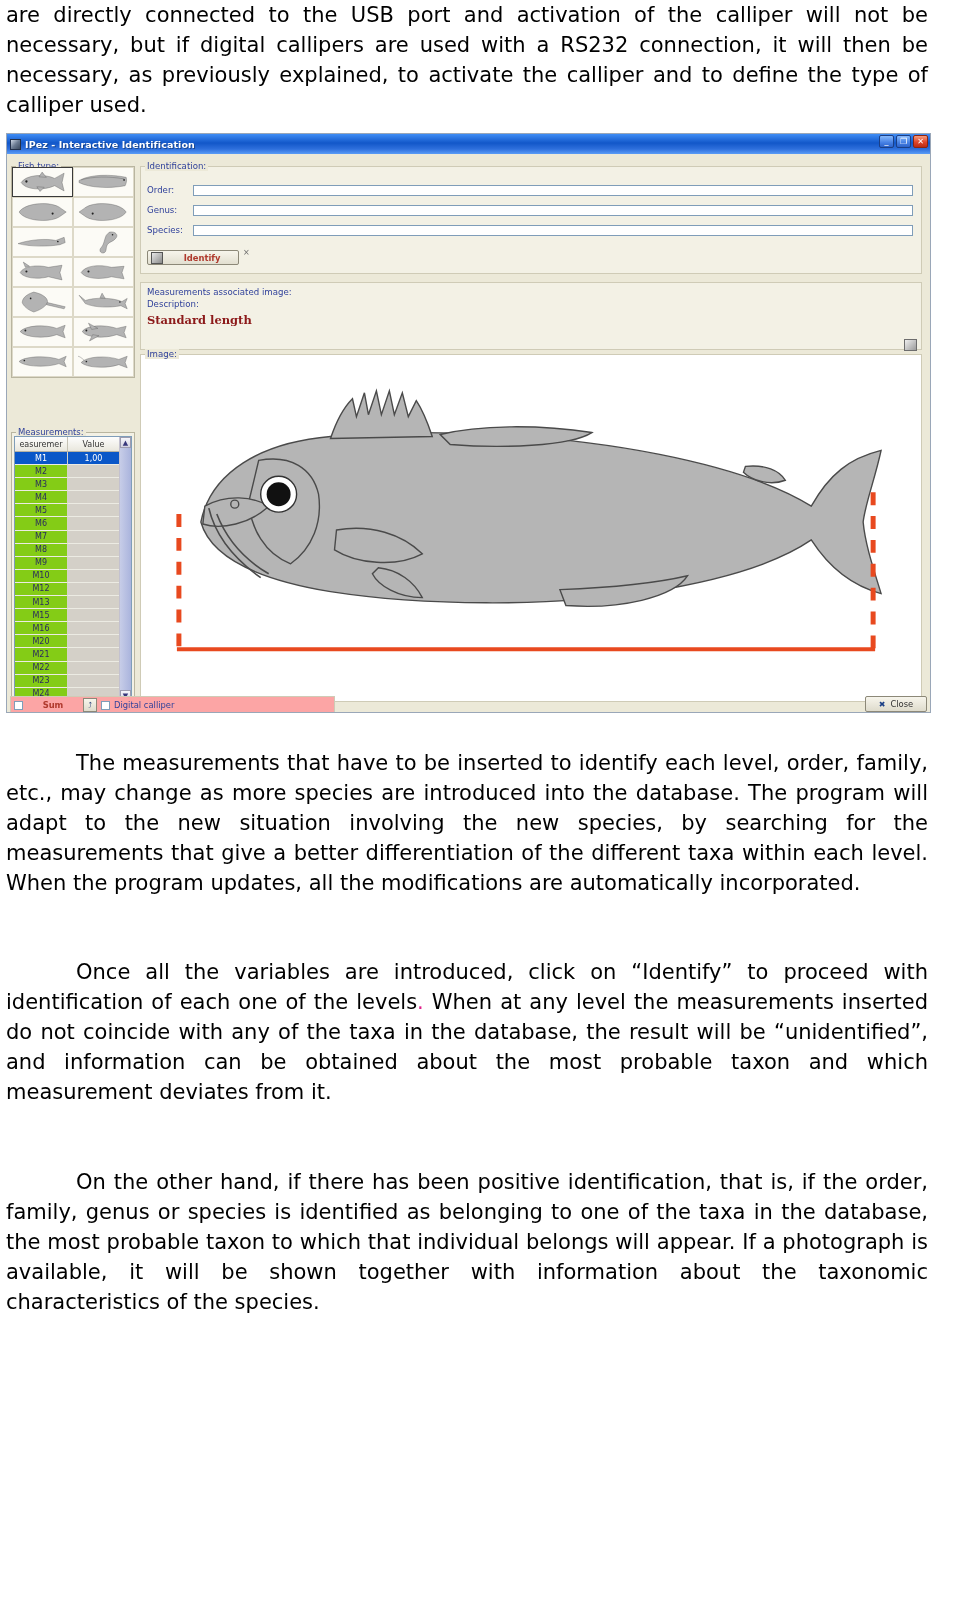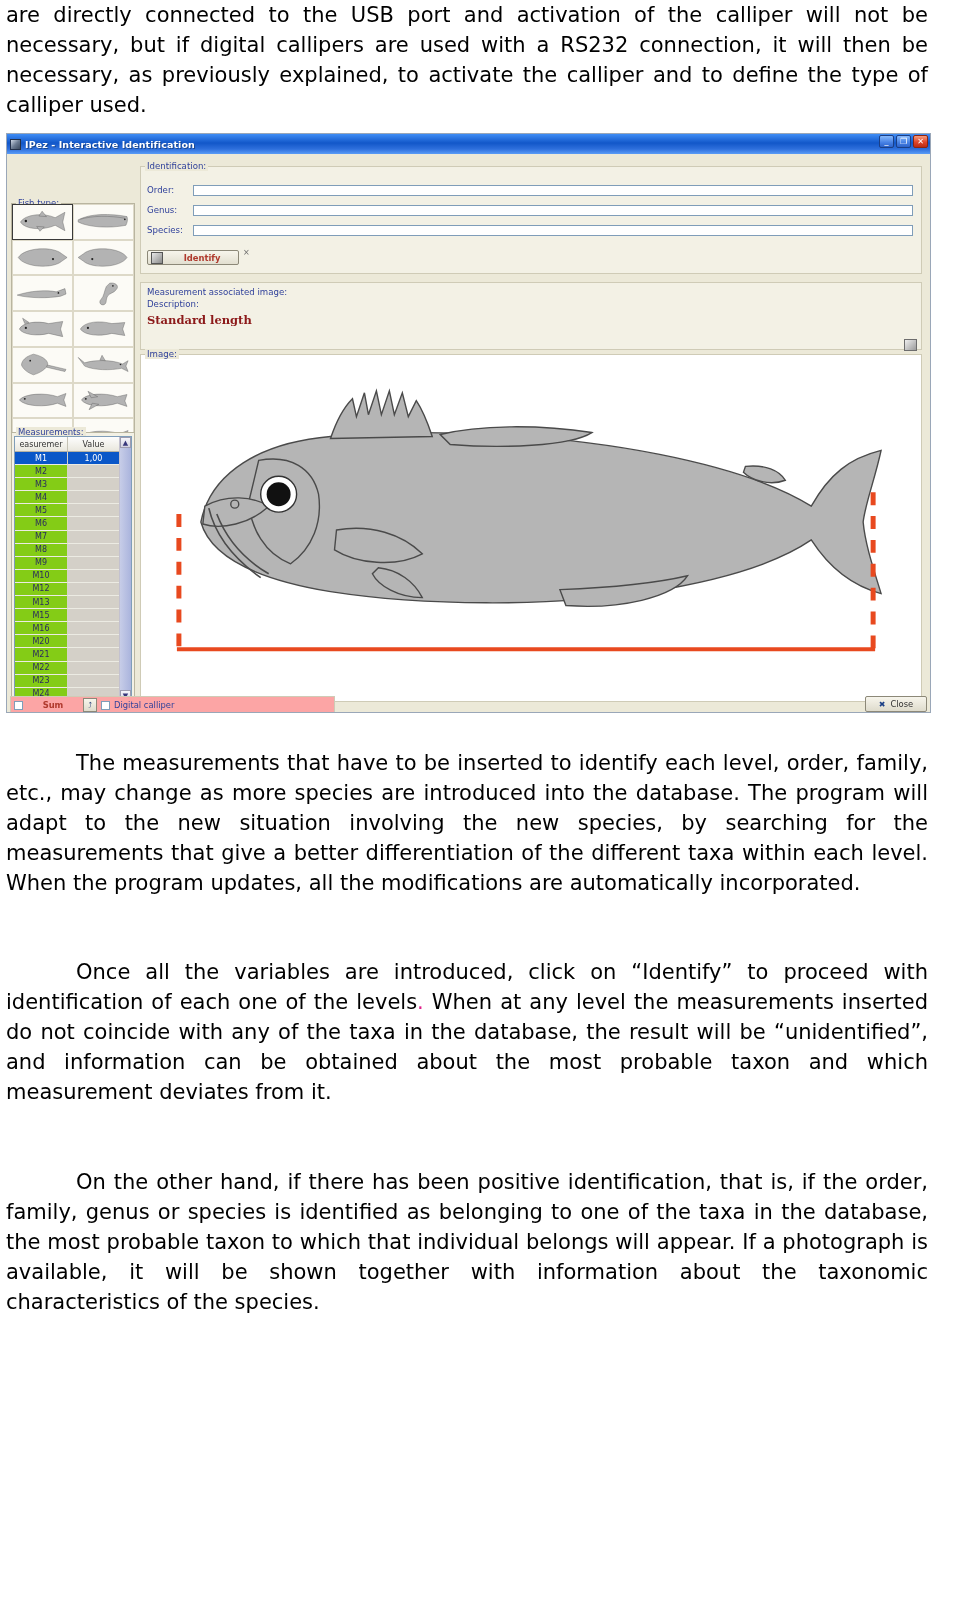--- a/index.html
+++ b/index.html
@@ -73,21 +73,21 @@
 
   
   .grpbox{
     position:absolute;border:1px solid #b9b5a0;background:#f3f1e5;
     box-sizing:border-box;
   }
   .grplabel{
     position:absolute;font-size:8.5px;color:#31429b;
     background:#ece9d8;padding:0 2px;top:-6px;left:4px;white-space:nowrap;
   }
-  .fishtype{left:4px;top:12px;width:124px;height:252px;background:#fbfaf4;margin-top:37px;}
+  .fishtype{left:4px;top:12px;width:124px;height:212px;background:#fbfaf4;}
   .fishgrid{
     display:grid;grid-template-columns:1fr 1fr;
     width:100%;height:100%;box-sizing:border-box;
   }
   .fishcell{
     border:1px solid #ddd9c8;box-sizing:border-box;position:relative;
     display:flex;align-items:center;justify-content:center;background:#fcfbf6;
   }
   .fishcell.sel{border:1.5px solid #3a3a3a;}
   .fishcell svg{width:92%;height:86%;}
@@ -469,21 +469,21 @@
           <div class="combo" style="left:52px;top:58px;width:720px;"></div>
 
           <div class="idbtn">
             <div class="ico"></div>
             <div class="lbl">Identify</div>
           </div>
           <div class="idbtn-x">×</div>
         </div>
 
         <div class="msgbox">
-          <div class="field-lbl" style="left:6px;top:4px;">Measurement associated image:</div>
+          <div class="field-lbl" style="left:6px;top:4px;">Measurements associated image:</div>
           <div class="field-lbl" style="left:6px;top:16px;text-align:center;">Description:</div>
           <div class="stdlen">Standard length</div>
         </div>
 
         <div class="imgbox">
           <div class="imgcap">Image:</div>
           <div class="img-corner"></div>
 
           <svg class="fishcanvas" viewBox="0 0 782 348" preserveAspectRatio="none">
             <g fill="#b5b5b5" stroke="#4a4a4a" stroke-width="1.4">

